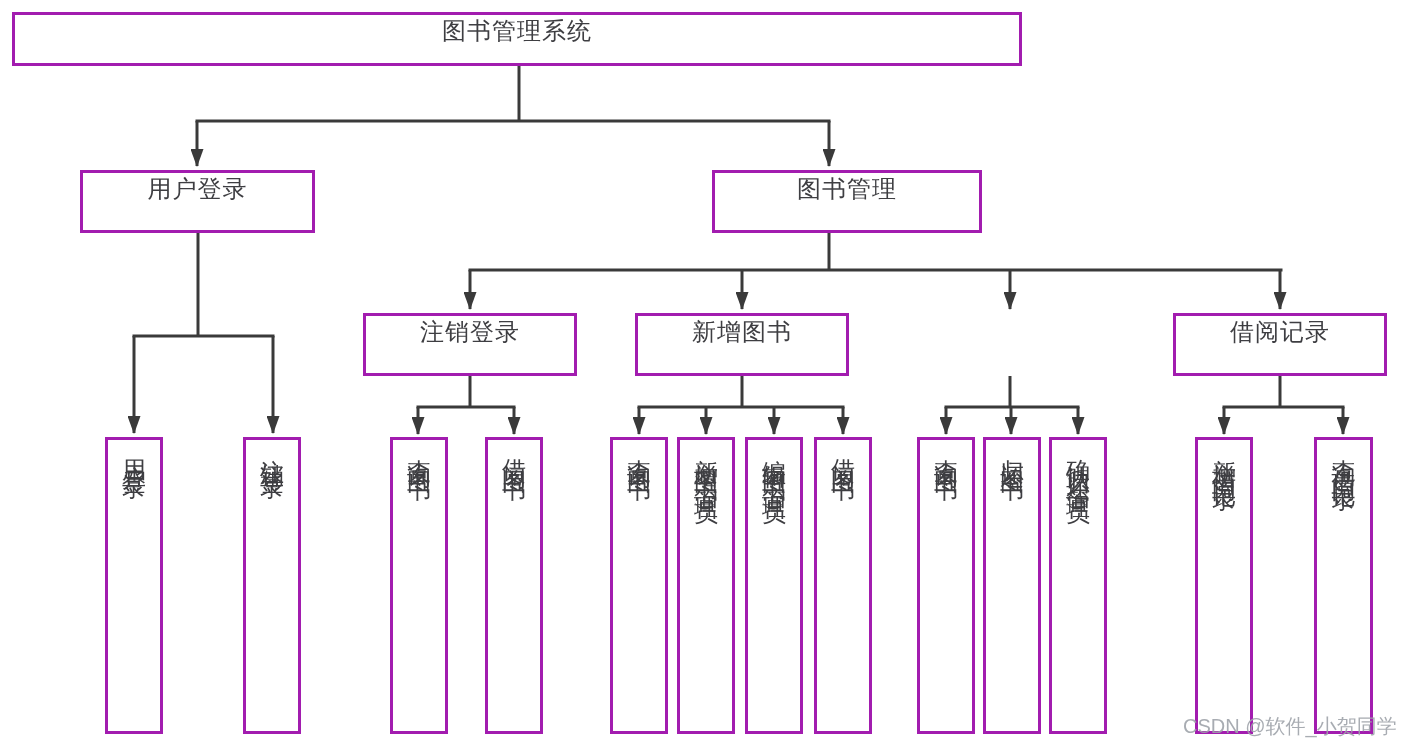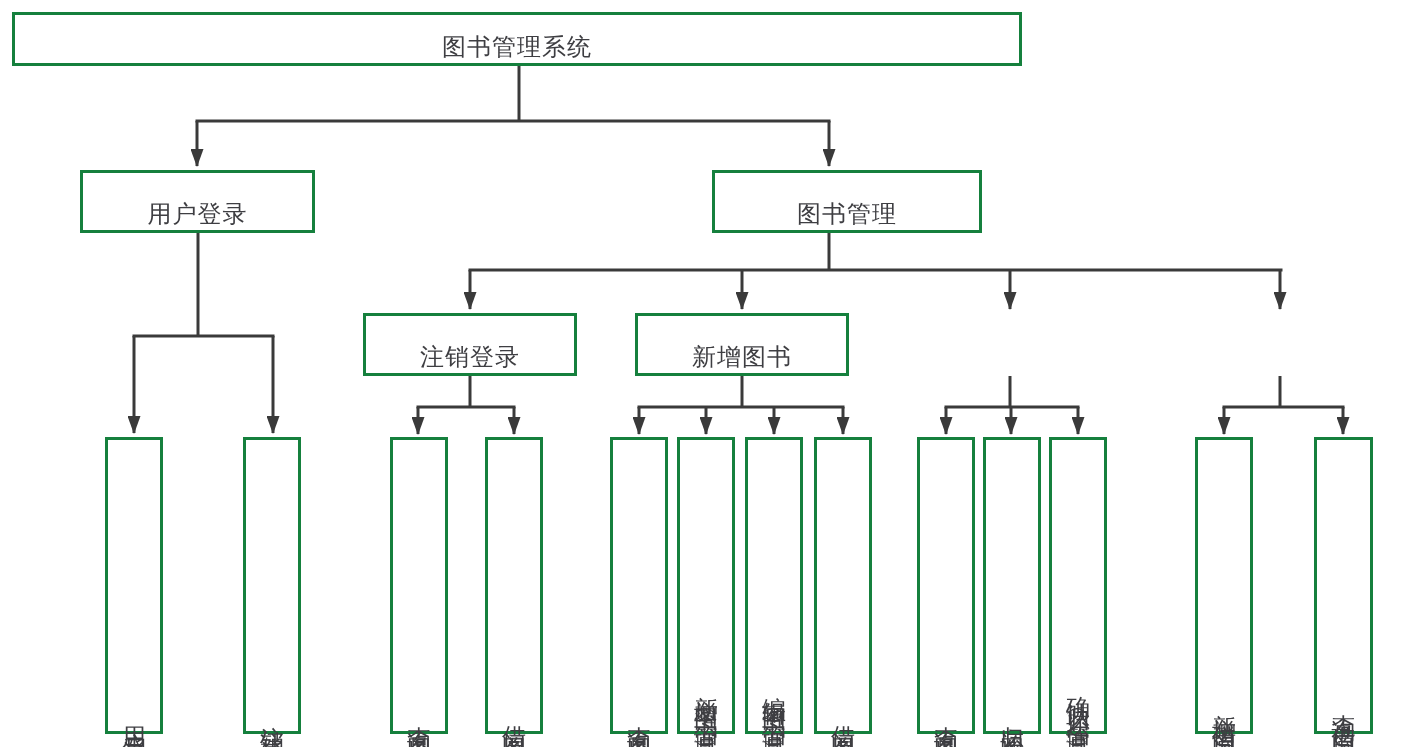--- a/index.html
+++ b/index.html
@@ -7,23 +7,23 @@
     position:relative;
     width:1405px;height:747px;
     background:#ffffff;
     font-family:"Liberation Sans","DejaVu Sans",sans-serif;
     overflow:hidden;
   }
   .connectors{position:absolute;left:0;top:0;width:1405px;height:747px;}
   .node{
     position:absolute;
     box-sizing:border-box;
-    border:3px solid #15803d;
+    border:3px solid #a21caf;
     background:#ffffff;
-    display:flex;align-items:flex-end;justify-content:center;
+    display:flex;align-items:flex-start;justify-content:center;
     color:#3e3e42;
     font-size:24px;
     letter-spacing:1px;
     z-index:2;
   }
   .vnode span{
     writing-mode:vertical-rl;
     letter-spacing:6px;
     line-height:1;
     white-space:nowrap;
@@ -133,20 +133,23 @@
   <div class="node n-book-mgmt">
     <span>图书管理</span>
   </div>
 
   <div class="node n-new-book-rec">
     <span>注销登录</span>
   </div>
   <div class="node n-book-borrow">
     <span>新增图书</span>
   </div>
+  <div class="node n-borrow-record">
+    <span>借阅记录</span>
+  </div>
 
   <div class="node vnode leaf n-ul-login">
     <span>用户登录</span>
   </div>
   <div class="node vnode leaf n-ul-logout">
     <span>注销登录</span>
   </div>
 
   <div class="node vnode leaf n-nb-query">
     <span>查询图书</span>
@@ -178,13 +181,14 @@
     <span>确认归还（管理员）</span>
   </div>
 
   <div class="node vnode leaf n-br-add">
     <span>新增借阅记录</span>
   </div>
   <div class="node vnode leaf n-br-query">
     <span>查询借阅记录</span>
   </div>
 
+  <div class="watermark">CSDN @软件_小贺同学</div>
 </div>
 
 </body></html>

